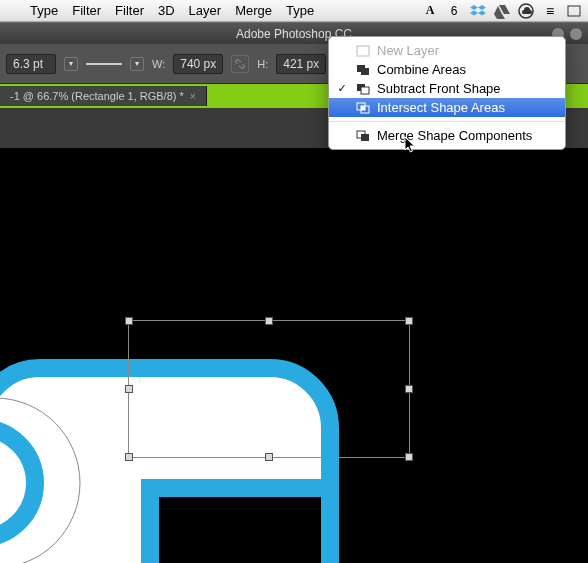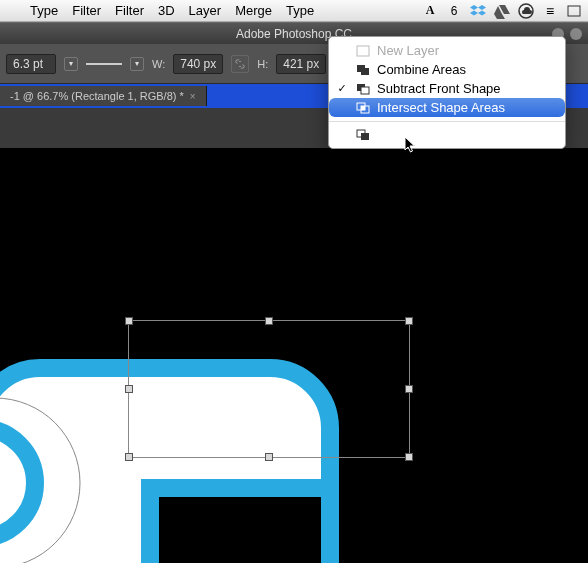--- a/index.html
+++ b/index.html
@@ -22,21 +22,21 @@
 .opt-input { background: #3a3a3a; color: #ddd; border: 1px solid #222; padding: 2px 6px; width: 50px; font-size: 12px; border-radius: 2px; }
 .opt-dropdown { width: 14px; height: 14px; border: 1px solid #777; border-radius: 2px; display: flex; align-items: center; justify-content: center; font-size: 8px; }
 .opt-label { font-size: 11px; color: #ccc; }
 .stroke-line { width: 36px; height: 8px; border-top: 2px solid #ccc; margin-top: 6px; }
 .link-icon { width: 18px; height: 18px; border: 1px solid #666; border-radius: 2px; display: flex; align-items: center; justify-content: center; }
 .shape-ops-btn { width: 26px; height: 22px; border: 1px solid #666; border-radius: 3px; background: #4a4a4a; display: flex; align-items: center; justify-content: center; position: relative; }
 .shape-ops-btn svg { width: 14px; height: 14px; }
 .divider { width: 1px; height: 28px; background: #3a3a3a; margin: 0 2px; }
 
 
-.doctab { height: 24px; background: #1d4ed8; display: flex; align-items: center; }
+.doctab { height: 24px; background: #84cc16; display: flex; align-items: center; }
 .doctab-tab { background: #434343; color: #ccc; font-size: 11px; padding: 4px 10px; border-right: 1px solid #1a1a1a; display: flex; align-items: center; gap: 6px; }
 .doctab-close { font-size: 10px; color: #999; }
 
 
 .canvas-wrap { background: #3a3a3a; height: 40px; width: 100%; }
 .canvas { background: #000; position: absolute; top: 148px; left: 0; right: 0; bottom: 0; }
 
 
 .rounded-shape { position: absolute; top: 210px; left: 0; width: 340px; height: 320px; }
 .rounded-shape svg { width: 100%; height: 100%; }
@@ -49,21 +49,21 @@
 .sh-br { bottom: -4px; right: -4px; }
 .sh-tc { top: -4px; left: 50%; margin-left: -4px; }
 .sh-bc { bottom: -4px; left: 50%; margin-left: -4px; }
 .sh-lc { left: -4px; top: 50%; margin-top: -4px; }
 .sh-rc { right: -4px; top: 50%; margin-top: -4px; }
 
 
 .dropdown { position: absolute; top: 36px; left: 328px; width: 238px; background: #fff; border: 1px solid #999; border-radius: 5px; box-shadow: 0 6px 20px rgba(0,0,0,0.4); padding: 4px 0; font-size: 13px; z-index: 100; }
 .dropdown-item { display: flex; align-items: center; padding: 2px 10px 2px 6px; gap: 6px; color: #000; cursor: default; }
 .dropdown-item.disabled { color: #aaa; }
-.dropdown-item.selected { background: linear-gradient(#5a8fe6, #2f6de0); color: #fff; border-radius: 6px; }
+.dropdown-item.selected { background: linear-gradient(#5a8fe6, #2f6de0); color: #fff; }
 .dropdown-check { width: 14px; text-align: center; font-size: 11px; }
 .dropdown-icon { width: 16px; height: 14px; display: flex; align-items: center; justify-content: center; }
 .dropdown-icon svg { width: 14px; height: 12px; }
 .dropdown-sep { height: 1px; background: #ddd; margin: 4px 0; }
 
 .cursor-arrow { position: absolute; top: 136px; left: 404px; z-index: 200; }
 .cursor-arrow svg { width: 14px; height: 18px; }
 </style>
 </head>
 <body>
@@ -219,20 +219,21 @@
   </div>
   <div class="dropdown-sep"></div>
   <div class="dropdown-item">
     <span class="dropdown-check"></span>
     <span class="dropdown-icon">
       <svg viewBox="0 0 14 12">
           <rect x="1" y="1" width="8" height="7" fill="none" stroke="#333"></rect>
           <rect x="5" y="4" width="8" height="7" fill="#333"></rect>
         </svg>
     </span>
+    <span>Merge Shape Components</span>
   </div>
 </div>
 
 <div class="cursor-arrow">
   <svg viewBox="0 0 14 18">
       <path d="M1 1 l0 13 l3 -3 l2.5 5 l2 -1 l-2.5 -5 l4.5 0 z" fill="#000" stroke="#fff" stroke-width="1"></path>
     </svg>
 </div>
 
 </body></html>

